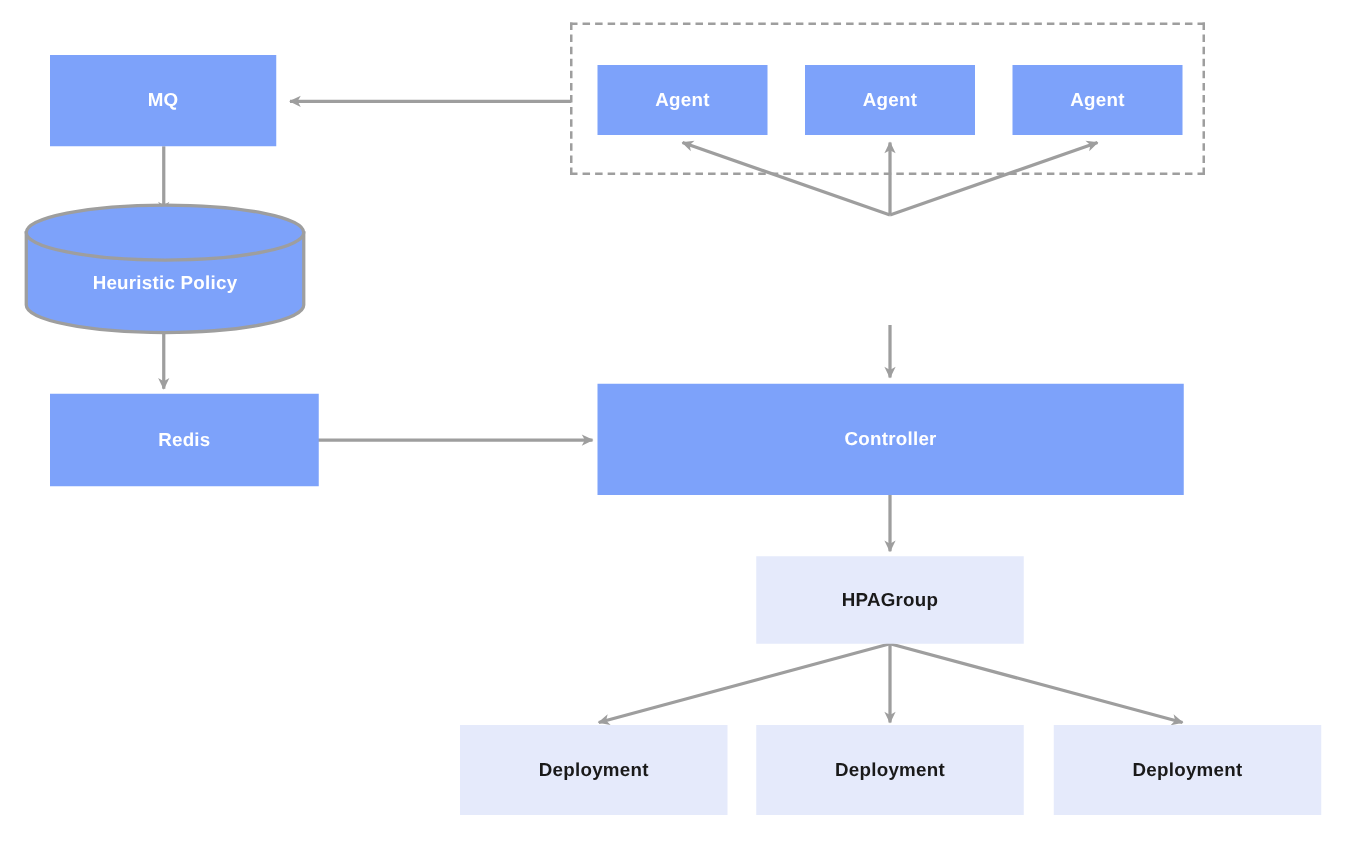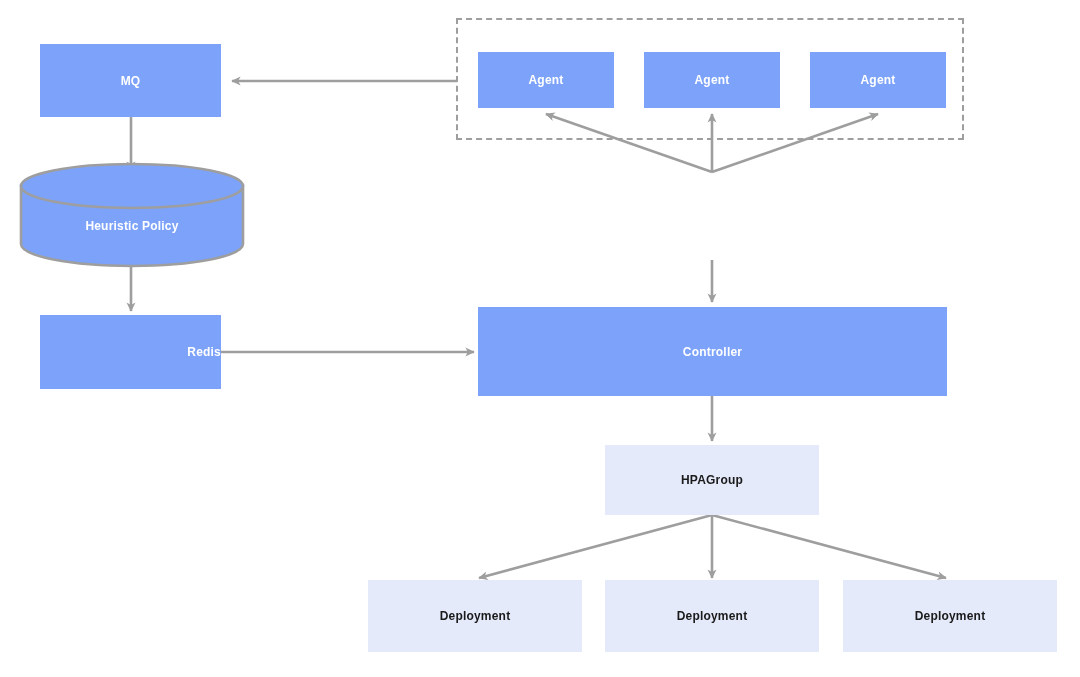--- a/index.html
+++ b/index.html
@@ -22,21 +22,21 @@
     width: 1080px;
     height: 677px;
   }
   .node {
     position: absolute;
     display: flex;
     align-items: center;
     justify-content: center;
     text-align: center;
     font-weight: bold;
-    font-size: 12px;
+    font-size: 15px;
     letter-spacing: 0.2px;
     box-sizing: border-box;
     z-index: 3;
   }
   .node-blue {
     background: #7da2fa;
     color: #ffffff;
   }
   .node-lavender {
     background: #e5eafb;
@@ -129,21 +129,21 @@
   </svg>
 
   <div class="node node-blue" style="left:40px; top:44px; width:181px; height:73px;">
     <span>MQ</span>
   </div>
 
   <div class="node node-cylinder" style="left:21px; top:164px; width:222px; height:100px;">
     <span class="cyl-label">Heuristic Policy</span>
   </div>
 
-  <div class="node node-blue" style="left:40px; top:315px; width:181px; height:74px;justify-content:flex-end;">
+  <div class="node node-blue" style="left:40px; top:315px; width:215px; height:74px;">
     <span>Redis</span>
   </div>
 
   <div class="node node-blue" style="left:478px; top:52px; width:136px; height:56px;">
     <span>Agent</span>
   </div>
 
   <div class="node node-blue" style="left:644px; top:52px; width:136px; height:56px;">
     <span>Agent</span>
   </div>

